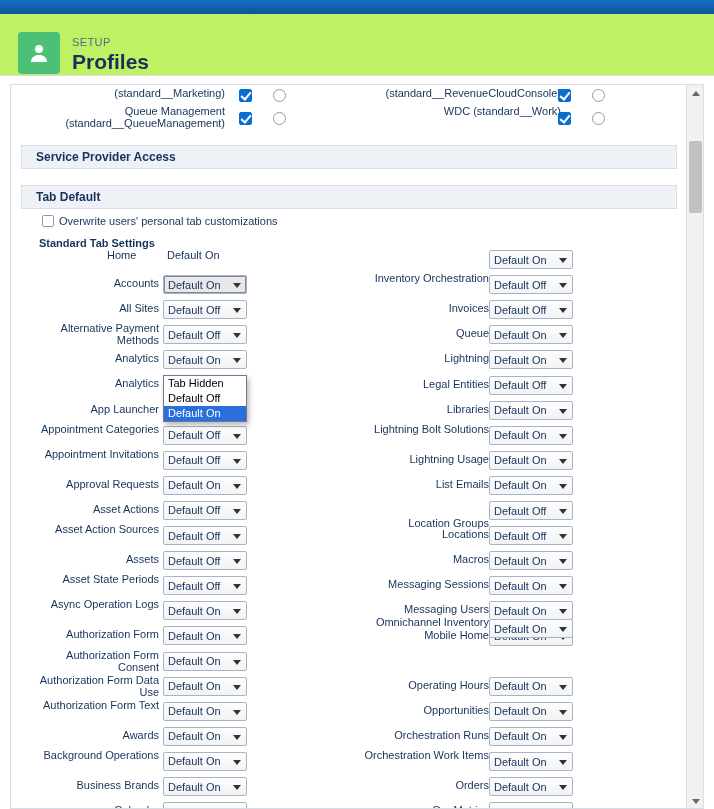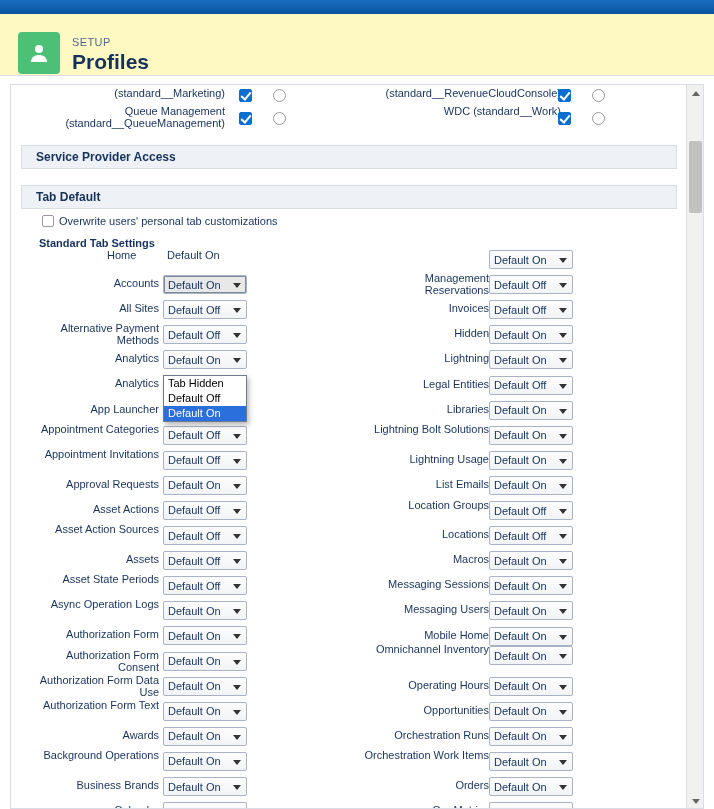--- a/index.html
+++ b/index.html
@@ -20,21 +20,21 @@
   }
   .topband-shade {
     position:absolute; top:0; left:0; width:714px; height:14px;
     background: linear-gradient(180deg, #1a6fc4 0%, #0a539c 100%);
     opacity: .95;
   }
 
   
   .setup-header {
     position: absolute; top: 14px; left: 0; width: 714px; height: 62px;
-    background: #fef9c3;
+    background: #bef264;
     border-bottom: 1px solid #d8dde6;
   }
   .setup-icon {
     position: absolute; left: 18px; top: 18px;
     width: 42px; height: 42px; border-radius: 4px;
     background: #4bc076;
     display: flex; align-items: center; justify-content: center;
   }
   .setup-icon svg { display:block; }
   .setup-label {
@@ -364,35 +364,35 @@
         </div>
 
       <div id="right-col">
           <div class="tabrow" style="top: 163px; left: 340px; width: 236px;">
             <div class="sel" style="left: 138px; top: 2px;">
               <span>Default On</span>
               <span class="caret"></span>
             </div>
           </div>
           <div class="tabrow" style="top: 188.1px; left: 340px; width: 236px;">
-            <div class="name" style="right: 98px; width: 130px; top: -1px;">Management Reservations</div>
+            <div class="name" style="right: 98px; width: 130px; top: -1px;">Inventory Orchestration</div>
             <div class="sel" style="left: 138px; top: 2px;">
               <span>Default Off</span>
               <span class="caret"></span>
             </div>
           </div>
           <div class="tabrow" style="top: 213.2px; left: 340px; width: 236px;">
             <div class="name" style="right: 98px; width: 130px; top: 4px;">Invoices</div>
             <div class="sel" style="left: 138px; top: 2px;">
               <span>Default Off</span>
               <span class="caret"></span>
             </div>
           </div>
           <div class="tabrow" style="top: 238.3px; left: 340px; width: 236px;">
-            <div class="name" style="right: 98px; width: 130px; top: 4px;">Hidden</div>
+            <div class="name" style="right: 98px; width: 130px; top: 4px;">Queue</div>
             <div class="sel" style="left: 138px; top: 2px;">
               <span>Default On</span>
               <span class="caret"></span>
             </div>
           </div>
           <div class="tabrow" style="top: 263.4px; left: 340px; width: 236px;">
             <div class="name" style="right: 98px; width: 130px; top: 4px;">Lightning</div>
             <div class="sel" style="left: 138px; top: 2px;">
               <span>Default On</span>
               <span class="caret"></span>
@@ -427,21 +427,21 @@
             </div>
           </div>
           <div class="tabrow" style="top: 388.9px; left: 340px; width: 236px;">
             <div class="name" style="right: 98px; width: 130px; top: 4px;">List Emails</div>
             <div class="sel" style="left: 138px; top: 2px;">
               <span>Default On</span>
               <span class="caret"></span>
             </div>
           </div>
           <div class="tabrow" style="top: 414px; left: 340px; width: 236px;">
-            <div class="name" style="right: 98px; width: 130px; top: 0;">Location Groups</div>
+            <div class="name" style="right: 98px; width: 130px; top: 18px;">Location Groups</div>
             <div class="sel" style="left: 138px; top: 2px;">
               <span>Default Off</span>
               <span class="caret"></span>
             </div>
           </div>
           <div class="tabrow" style="top: 439.1px; left: 340px; width: 236px;">
             <div class="name" style="right: 98px; width: 130px; top: 4px;">Locations</div>
             <div class="sel" style="left: 138px; top: 2px;">
               <span>Default Off</span>
               <span class="caret"></span>
@@ -468,21 +468,21 @@
               <span class="caret"></span>
             </div>
           </div>
           <div class="tabrow" style="top: 539.5px; left: 340px; width: 236px;">
             <div class="name" style="right: 98px; width: 130px; top: 4px;">Mobile Home</div>
             <div class="sel" style="left: 138px; top: 2px;">
               <span>Default On</span>
               <span class="caret"></span>
             </div>
           </div>
-          <div class="tabrow" style="top: 559px; left: 340px; width: 236px;">
+          <div class="tabrow" style="top: 532px; left: 340px; width: 236px;">
             <div class="name" style="right: 98px; width: 130px; top: -1px;">Omnichannel Inventory</div>
             <div class="sel" style="left: 138px; top: 2px;">
               <span>Default On</span>
               <span class="caret"></span>
             </div>
           </div>
           <div class="tabrow" style="top: 589.7px; left: 340px; width: 236px;">
             <div class="name" style="right: 98px; width: 130px; top: 4px;">Operating Hours</div>
             <div class="sel" style="left: 138px; top: 2px;">
               <span>Default On</span>

